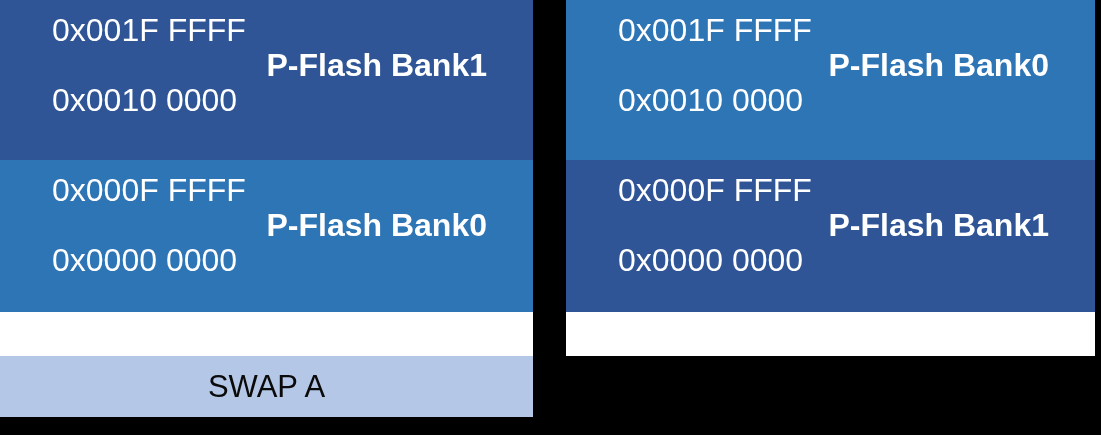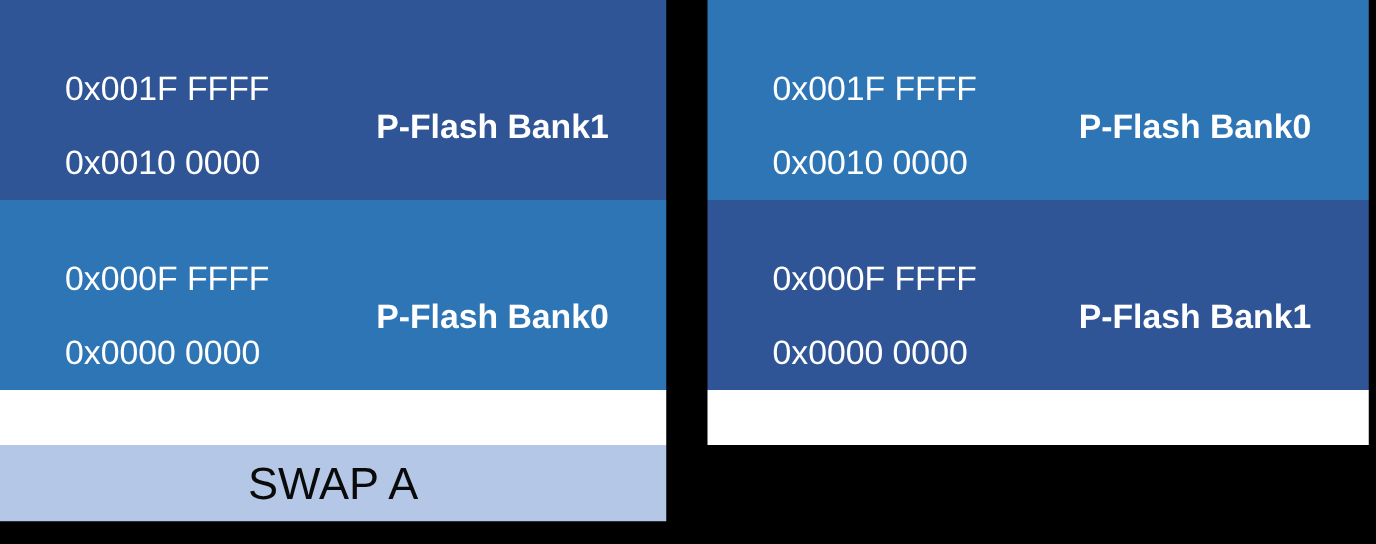--- a/index.html
+++ b/index.html
@@ -20,25 +20,25 @@
     top: 0;
     display: flex;
     flex-direction: column;
   }
   .panel.left  { left: 0;     width: 533px; }
   .panel.right { left: 566px; width: 529px; }
 
   .block {
     display: flex;
     flex-direction: column;
-    justify-content: flex-end;
+    justify-content: flex-start;
     box-sizing: border-box;
     padding: 13px 46px 14px 52px;
     color: var(--block-text, #fff);
-    font-size: 27px;
+    font-size: 32px;
     line-height: 1.1;
   }
   .block.b1 { height: 160px; }
   .block.b2 { height: 152px; }
   .shade-dark  { background: var(--dark-blue,  #2F5597); }
   .shade-light { background: var(--light-blue, #2E75B6); }
 
   .addr {
     align-self: flex-start;
     white-space: pre;
@@ -52,21 +52,21 @@
     height: 44px;
     background: #ffffff;
   }
   .swap-footer {
     height: 61px;
     background: var(--footer-blue, #B4C7E7);
     color: var(--footer-text, #000);
     display: flex;
     align-items: center;
     justify-content: center;
-    font-size: 36px;
+    font-size: 31px;
   }
 </style>
 </head>
 <body>
 
 <div class="canvas">
 
   <div class="panel left">
     <div class="block b1 shade-dark">
       <span class="addr">0x001F FFFF</span>

